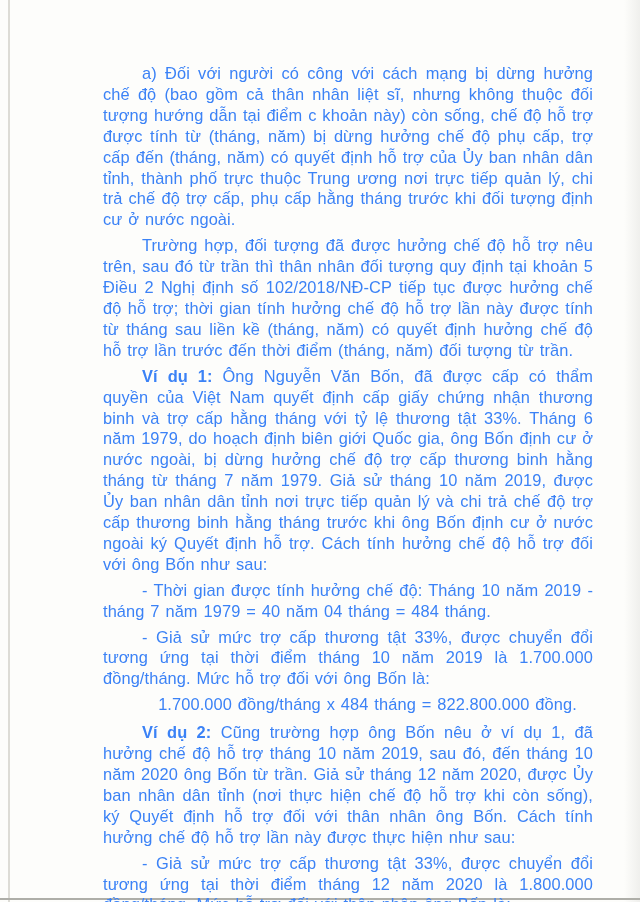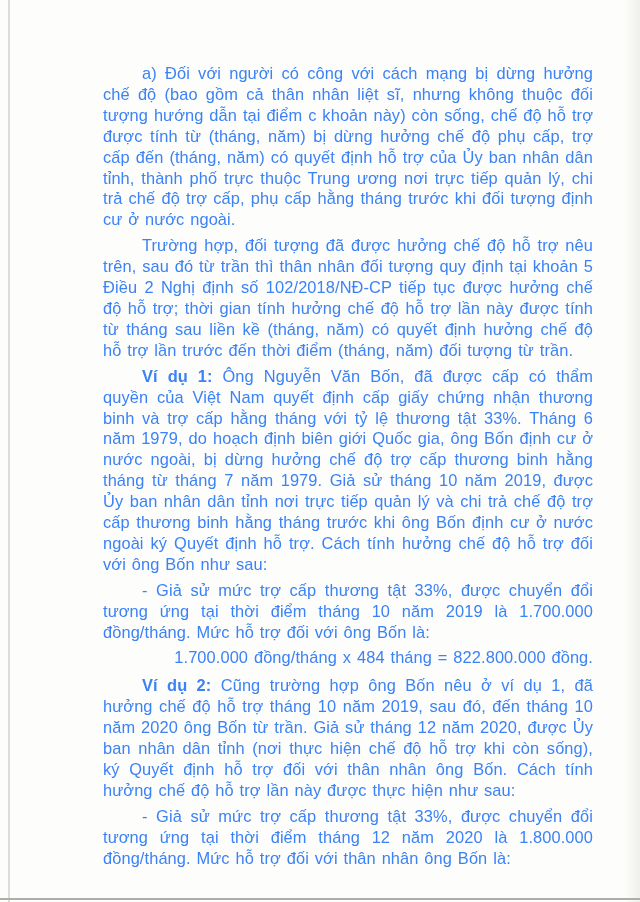--- a/index.html
+++ b/index.html
@@ -54,21 +54,21 @@
   .content p {
     margin: 0 0 5px 0;
     font-size: 16.4px;
     line-height: 20.9px;
     text-align: justify;
     text-indent: 39px;
     word-spacing: 1.2px;
     letter-spacing: 0.1px;
   }
   .content p.formula {
-    text-align: right;
+    text-align: center;
     margin: 0 0 7px 0;
   }
   .run-in-label {
     font-weight: bold;
   }
 </style>
 </head>
 <body>
 
 <div class="page">
@@ -78,20 +78,21 @@
   <div class="scan-edge-bottom"></div>
 
   <div class="content">
 
     <p>a) Đối với người có công với cách mạng bị dừng hưởng chế độ (bao gồm cả thân nhân liệt sĩ, nhưng không thuộc đối tượng hướng dẫn tại điểm c khoản này) còn sống, chế độ hỗ trợ được tính từ (tháng, năm) bị dừng hưởng chế độ phụ cấp, trợ cấp đến (tháng, năm) có quyết định hỗ trợ của Ủy ban nhân dân tỉnh, thành phố trực thuộc Trung ương nơi trực tiếp quản lý, chi trả chế độ trợ cấp, phụ cấp hằng tháng trước khi đối tượng định cư ở nước ngoài.</p>
 
     <p>Trường hợp, đối tượng đã được hưởng chế độ hỗ trợ nêu trên, sau đó từ trần thì thân nhân đối tượng quy định tại khoản 5 Điều 2 Nghị định số 102/2018/NĐ-CP tiếp tục được hưởng chế độ hỗ trợ; thời gian tính hưởng chế độ hỗ trợ lần này được tính từ tháng sau liền kề (tháng, năm) có quyết định hưởng chế độ hỗ trợ lần trước đến thời điểm (tháng, năm) đối tượng từ trần.</p>
 
     <p><span class="run-in-label">Ví dụ 1:</span><span> Ông Nguyễn Văn Bốn, đã được cấp có thẩm quyền của Việt Nam quyết định cấp giấy chứng nhận thương binh và trợ cấp hằng tháng với tỷ lệ thương tật 33%. Tháng 6 năm 1979, do hoạch định biên giới Quốc gia, ông Bốn định cư ở nước ngoài, bị dừng hưởng chế độ trợ cấp thương binh hằng tháng từ tháng 7 năm 1979. Giả sử tháng 10 năm 2019, được Ủy ban nhân dân tỉnh nơi trực tiếp quản lý và chi trả chế độ trợ cấp thương binh hằng tháng trước khi ông Bốn định cư ở nước ngoài ký Quyết định hỗ trợ. Cách tính hưởng chế độ hỗ trợ đối với ông Bốn như sau:</span></p>
 
+    <p>- Thời gian được tính hưởng chế độ: Tháng 10 năm 2019 - tháng 7 năm 1979 = 40 năm 04 tháng = 484 tháng.</p>
 
     <p>- Giả sử mức trợ cấp thương tật 33%, được chuyển đổi tương ứng tại thời điểm tháng 10 năm 2019 là 1.700.000 đồng/tháng. Mức hỗ trợ đối với ông Bốn là:</p>
 
     <p class="formula">1.700.000 đồng/tháng x 484 tháng = 822.800.000 đồng.</p>
 
     <p><span class="run-in-label">Ví dụ 2:</span><span> Cũng trường hợp ông Bốn nêu ở ví dụ 1, đã hưởng chế độ hỗ trợ tháng 10 năm 2019, sau đó, đến tháng 10 năm 2020 ông Bốn từ trần. Giả sử tháng 12 năm 2020, được Ủy ban nhân dân tỉnh (nơi thực hiện chế độ hỗ trợ khi còn sống), ký Quyết định hỗ trợ đối với thân nhân ông Bốn. Cách tính hưởng chế độ hỗ trợ lần này được thực hiện như sau:</span></p>
 
 
     <p>- Giả sử mức trợ cấp thương tật 33%, được chuyển đổi tương ứng tại thời điểm tháng 12 năm 2020 là 1.800.000 đồng/tháng. Mức hỗ trợ đối với thân nhân ông Bốn là:</p>
 

